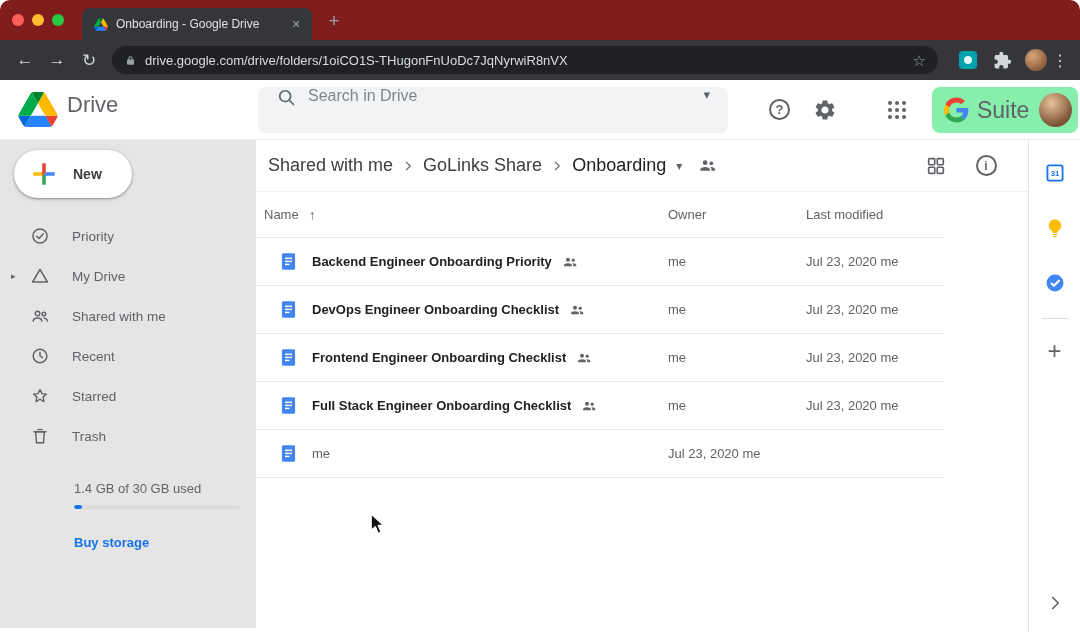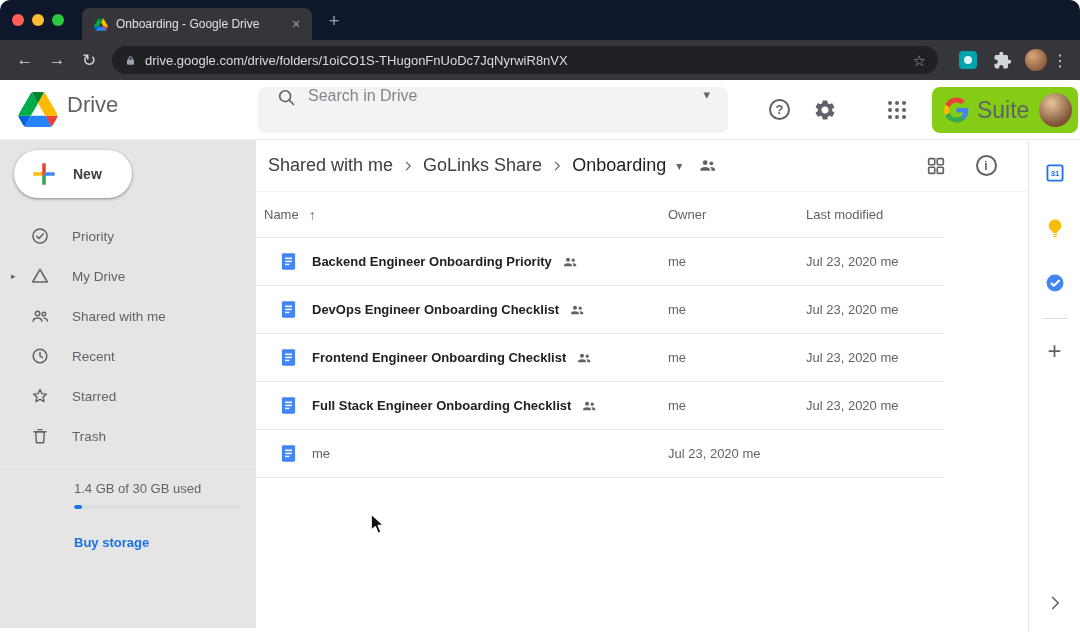--- a/index.html
+++ b/index.html
@@ -1,21 +1,21 @@
 <!DOCTYPE html>
 <html><head>
 <meta charset="utf-8">
 <style>
   *{margin:0;padding:0;box-sizing:border-box}
   html,body{width:1080px;height:632px}
   body{font-family:"Liberation Sans",sans-serif;background:#fff;overflow:hidden;position:relative;cursor:default}
   .screen{position:relative;width:1080px;height:632px;border-radius:10px 10px 0 0;overflow:hidden;background:#fff}
 
   
-  .tabstrip{position:absolute;top:0;left:0;width:1080px;height:56px;background:#0f172a}
+  .tabstrip{position:absolute;top:0;left:0;width:1080px;height:56px;background:#7f1d1d}
   .traffic{position:absolute;top:14px;left:12px;display:flex;gap:8px}
   .light{width:12px;height:12px;border-radius:50%}
   .light.red{background:#ff5f57}.light.yellow{background:#febc2e}.light.green{background:#28c840}
   .tab{position:absolute;left:82px;top:8px;width:230px;height:32px;background:#35363a;border-radius:8px 8px 0 0;display:flex;align-items:center;gap:8px;padding:0 8px 0 12px}
   .tab .favicon{width:14px;height:13px;flex:0 0 auto}
   .tab-title{flex:1;font-size:12px;color:#dfe1e5;white-space:nowrap;overflow:hidden}
   .tab-close{color:#9aa0a6;font-size:11px;width:16px;height:16px;display:flex;align-items:center;justify-content:center}
   .newtab-btn{position:absolute;left:322px;top:9px;width:24px;height:24px;color:#9aa0a6;font-size:19px;display:flex;align-items:center;justify-content:center}
   .toolbar{position:absolute;top:40px;left:0;width:1080px;height:40px;background:#35363a;display:flex;align-items:center;padding:0 10px;gap:2px}
   .nav-btn{width:30px;height:28px;color:#d2d5d9;font-size:17px;display:flex;align-items:center;justify-content:center;border-radius:50%}
@@ -35,21 +35,21 @@
   .logo-area{position:absolute;left:18px;top:12px;display:flex;align-items:flex-start;gap:9px}
   .drive-mark{width:40px;height:35px}
   .wordmark{font-size:22px;color:#5f6368}
   .search{position:absolute;left:258px;top:7px;width:470px;height:46px;background:#f1f3f4;border-radius:8px;display:flex;align-items:flex-start;padding:0 18px;gap:12px}
   .mag{width:20px;height:20px;flex:0 0 auto}
   .search-input{flex:1;border:none;outline:none;background:transparent;font-family:"Liberation Sans",sans-serif;font-size:16px;color:#202124}
   .search-input::placeholder{color:#80868b}
   .search-caret{color:#5f6368;font-size:13px}
   .hdr-icon{position:absolute;display:flex;align-items:center;justify-content:center}
   .help-circle{width:21px;height:21px;border:2px solid #5f6368;border-radius:50%;color:#5f6368;font-size:13px;font-weight:bold;display:flex;align-items:center;justify-content:center}
-  .gsuite{position:absolute;left:932px;top:7px;width:146px;height:46px;background:#84cc16;border-radius:8px;display:flex;align-items:center;gap:8px;padding:0 6px 0 12px}
+  .gsuite{position:absolute;left:932px;top:7px;width:146px;height:46px;background:#86efac;border-radius:8px;display:flex;align-items:center;gap:8px;padding:0 6px 0 12px}
   .g-logo{width:26px;height:26px}
   .suite{font-size:23px;color:#5f6368}
   .drive-avatar{width:34px;height:34px;border-radius:50%;margin-left:2px;background:radial-gradient(circle at 38% 30%,#e8c49a,#7d5236 70%)}
 
   
   .sidebar{position:absolute;top:140px;left:0;width:256px;bottom:4px;background:#e5e5e5}
   .new-btn{margin:10px 0 0 14px;width:118px;height:48px;border-radius:26px;background:#fff;box-shadow:0 1px 2px rgba(60,64,67,.35),0 1px 3px 1px rgba(60,64,67,.18);display:flex;align-items:center;gap:13px;padding:0 14px}
   .new-plus{width:32px;height:32px}
   .new-label{font-size:14px;font-weight:bold;color:#3c4043}
   .side-nav{margin-top:18px}

